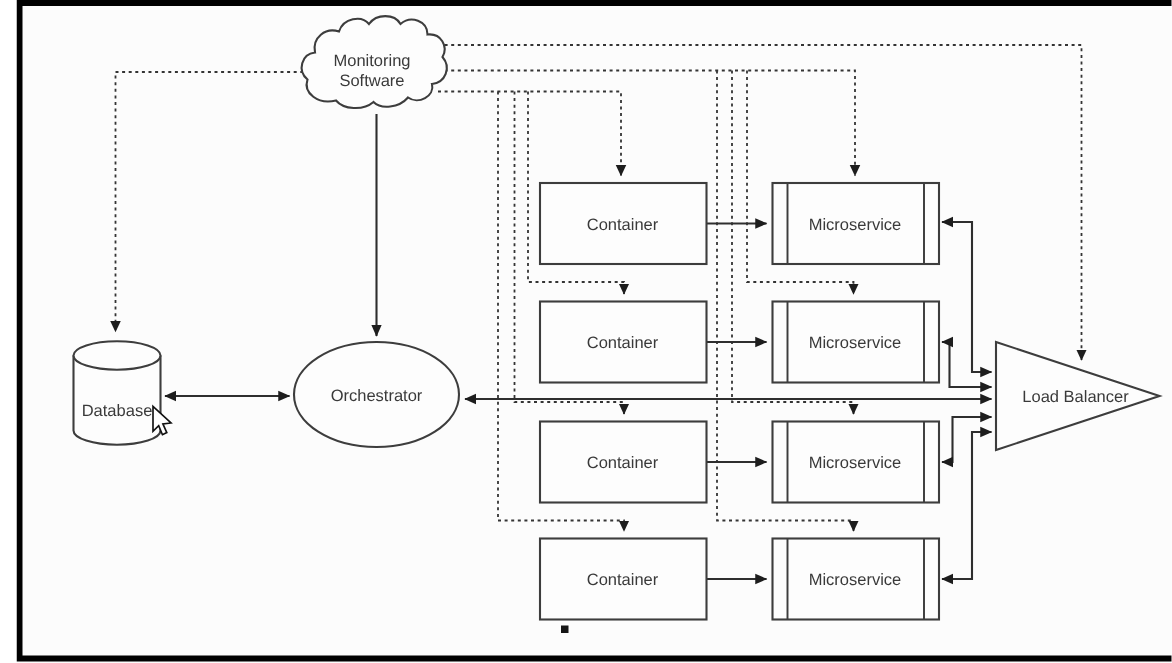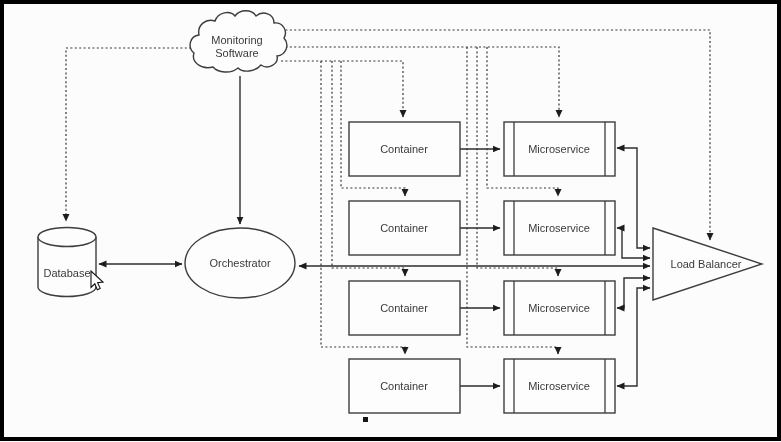--- a/index.html
+++ b/index.html
@@ -1,16 +1,16 @@
 <!DOCTYPE html>
 <html><head>
 <meta charset="utf-8">
 <style>
   html,body{margin:0;padding:0;background:#fff;}
-  .stage{width:676px;height:442px;position:relative;font-family:"Liberation Sans",sans-serif;}
+  .stage{width:676px;height:442px;position:relative;font-family:"Liberation Sans",sans-serif;margin-left:11px;}
   svg{display:block;}
   text{font-family:"Liberation Sans",sans-serif;fill:#3a3a3a;}
   .node-label{font-size:11px;}
   .shape{fill:#fdfdfd;stroke:#3d3d3d;stroke-width:1.4;}
   .solid{fill:none;stroke:#2e2e2e;stroke-width:1.4;}
   .dashed{fill:none;stroke:#343434;stroke-width:1.2;stroke-dasharray:2 2.4;}
 </style>
 </head>
 <body>
 

